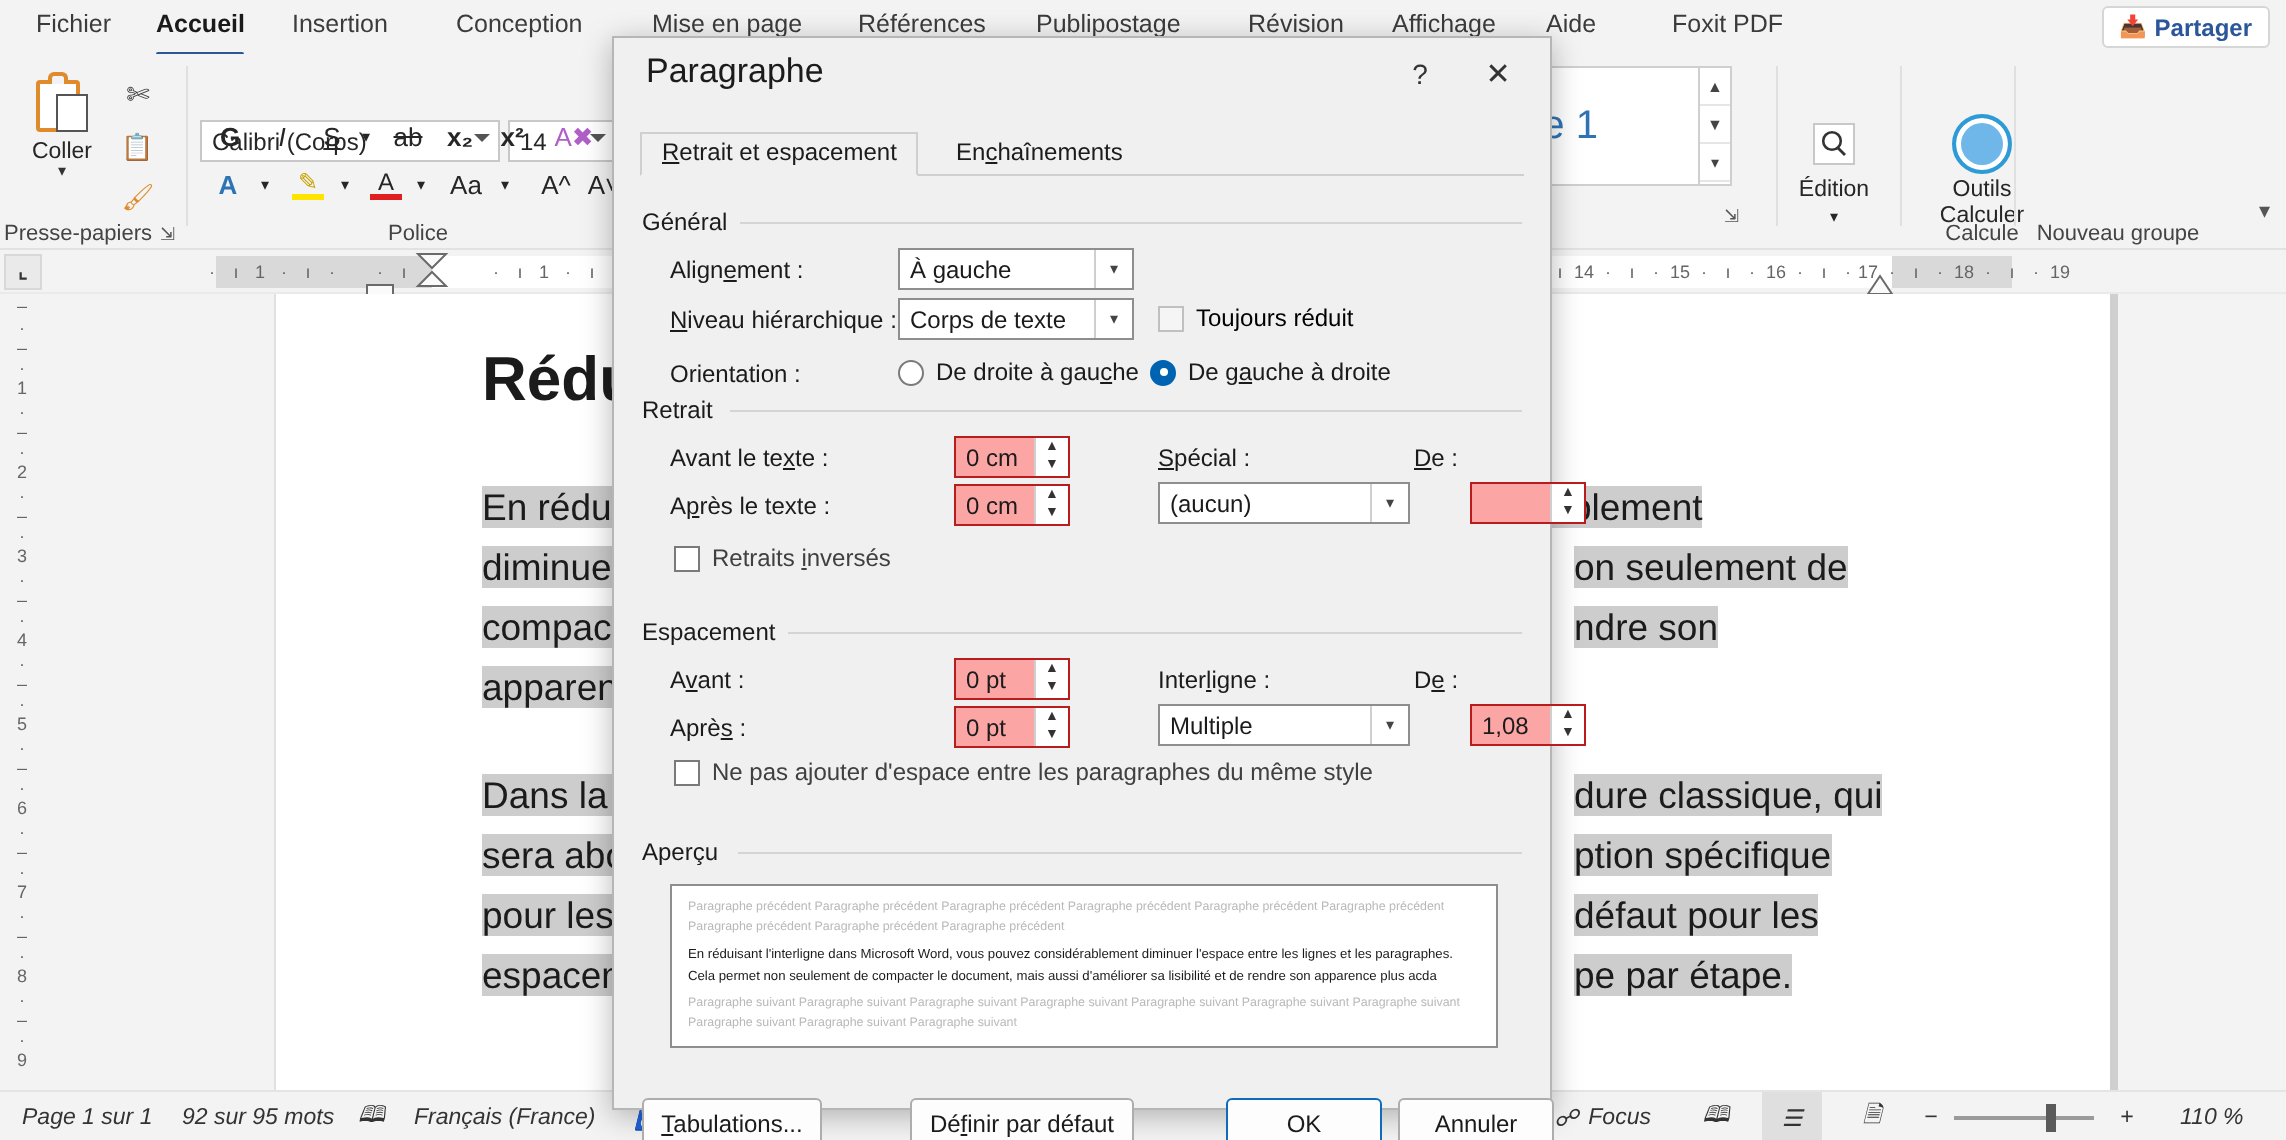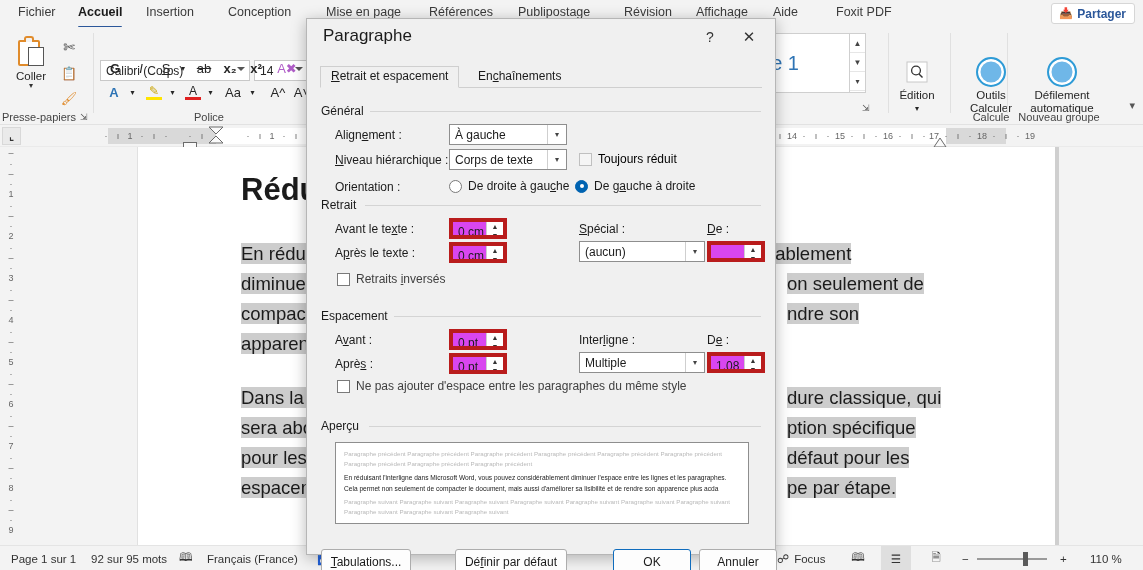--- a/index.html
+++ b/index.html
@@ -175,21 +175,21 @@
   .doc-line span.hl { background: #cdcdcd; }
 
   
   .statusbar {
     position: absolute; left: 0; bottom: 0; width: 1143px; height: 25px;
     background: #f3f3f3; border-top: 1px solid #e4e4e4;
     font-size: 11.5px; color: #333;
   }
   .sb {
     position: absolute; top: 0; height: 25px; display: flex; align-items: center;
-    white-space: nowrap; padding: 0 7px;
+    white-space: nowrap; padding: 0 7px; font-style: italic;
   }
   .sb-view { width: 30px; justify-content: center; }
   .sb-view.sel { background: #dfdfdf; }
   .zoom-track {
     position: absolute; left: 977px; top: 12px; width: 70px; height: 2px; background: #9a9a9a;
   }
   .zoom-thumb {
     position: absolute; left: 1023px; top: 6px; width: 5px; height: 14px; background: #5a5a5a;
   }
 
@@ -241,23 +241,23 @@
     position: absolute; height: 21px; border: 1px solid #8e8e8e; background: #fff;
     font-size: 12px; color: #1b1b1b; padding: 2px 22px 2px 5px; line-height: 16px;
     overflow: hidden; white-space: nowrap;
   }
   .combo .arrow {
     position: absolute; right: 0; top: 0; width: 19px; height: 19px;
     border-left: 1px solid #cfcfcf; display: flex; align-items: center;
     justify-content: center; font-size: 8px; color: #444; background: #fff;
   }
   .spin {
-    position: absolute; height: 21px; border: 4px solid #b91c1c; background: #d946ef;
+    position: absolute; height: 21px; border: 1px solid #b91c1c; background: #fca5a5;
     font-size: 12px; color: #1b1b1b; padding: 2px 20px 2px 5px; line-height: 16px;
-    overflow: hidden; white-space: nowrap;
+    overflow: hidden; white-space: nowrap; margin-left: 28px;
   }
   .spin .sbtns {
     position: absolute; right: 0; top: 0; width: 17px; height: 19px;
     border-left: 1px solid #cfcfcf; background: #fff;
   }
   .spin .sbtns i {
     display: block; height: 9px; font-style: normal; font-size: 7px;
     text-align: center; line-height: 9px; color: #333;
   }
   .radio {
@@ -453,27 +453,20 @@
             <div class="ring"></div>
           </div>
         <div class="bl">Outils</div>
         <div class="bl">Calculer</div>
       </div>
       <div class="glabel" style="left:0;width:78px">Calcule</div>
     </div>
     <div class="vsep" style="left:1007px"></div>
 
     <div class="rgroup" style="left:1009px; width:112px">
-      <div class="bigbtn" style="left:8px;top:28px;width:90px">
-        <div class="bi">
-            <div class="ring"></div>
-          </div>
-        <div class="bl">Défilement</div>
-        <div class="bl">automatique</div>
-      </div>
       <div class="glabel" style="left:0;width:100px">Nouveau groupe</div>
     </div>
     <div class="dlg-launcher" style="right:8px; bottom:12px; font-size:11px">▾</div>
   </div>
 
   <div class="hruler">
     <div class="corner-btn">⌞</div>
     <div class="ruler-track">
       <div class="ruler-inactive" style="left:84px; width:108px"></div>
       <div class="ruler-active" style="left:192px; width:730px"></div>

